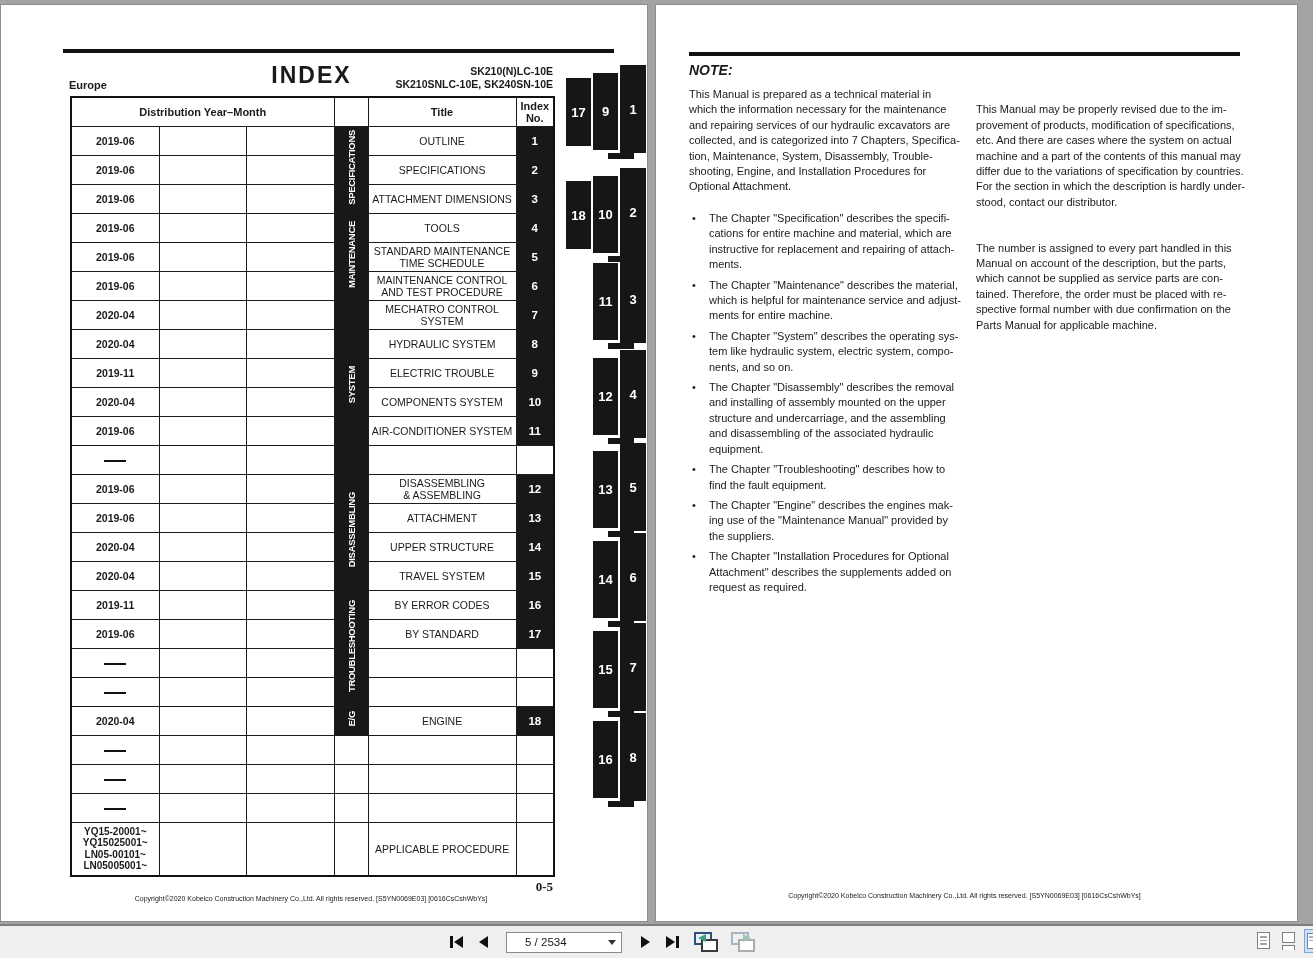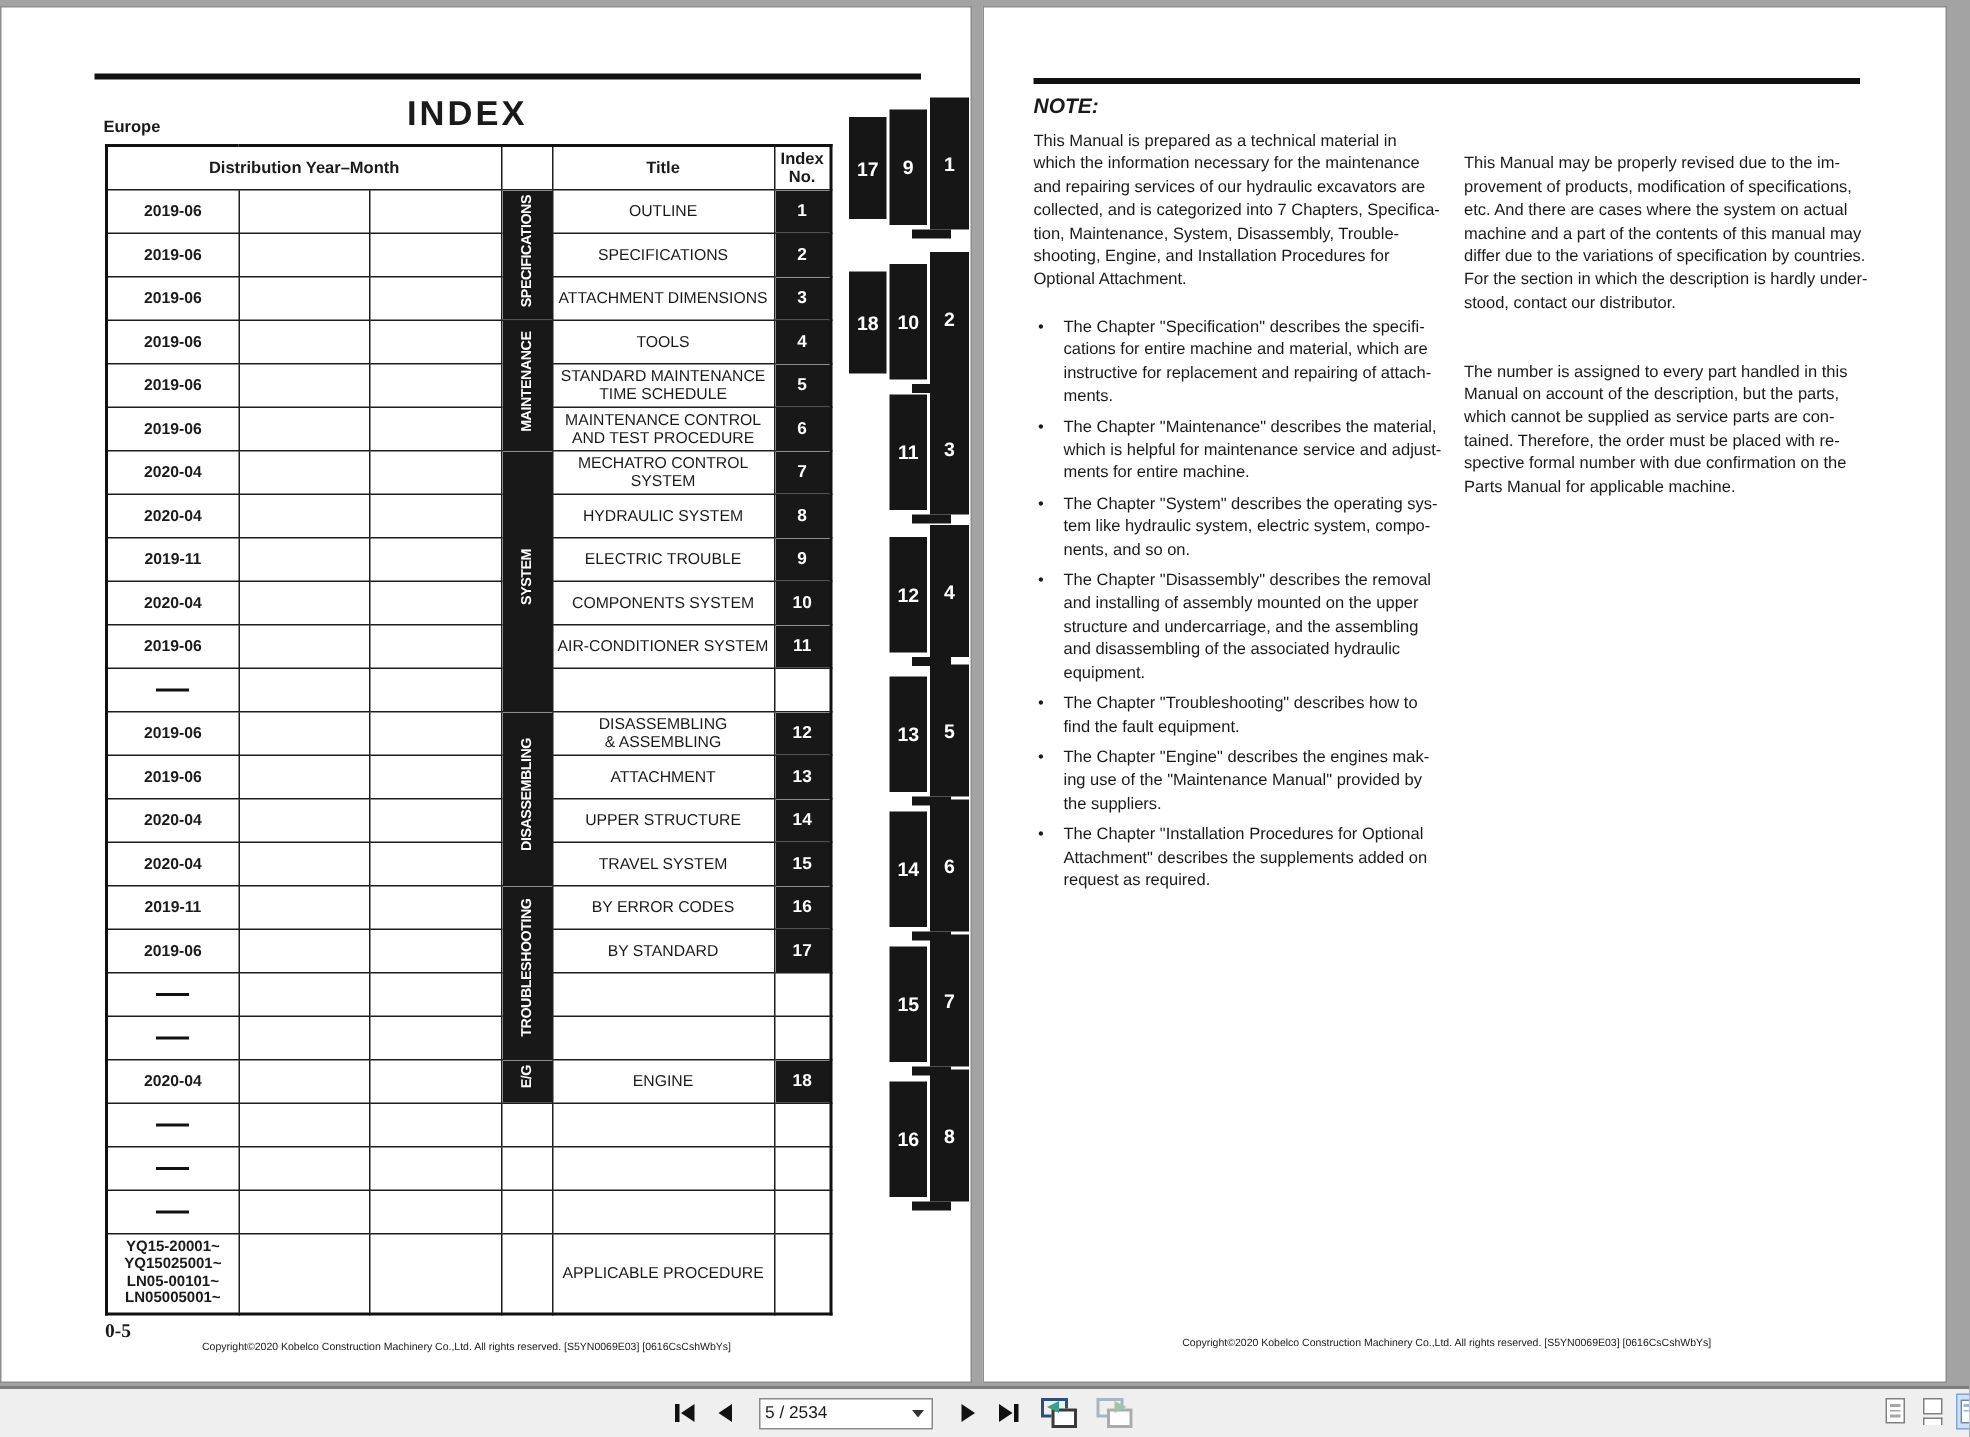--- a/index.html
+++ b/index.html
@@ -32,21 +32,21 @@
   .c-title { font-size:10.5px; white-space:pre-line; line-height:12px; }
   .c-cat { background:#181818; color:#fff; }
   .c-cat span { display:inline-block; writing-mode:vertical-rl; transform:rotate(180deg);
                 font-weight:bold; font-size:9.5px; letter-spacing:-0.3px; }
   .c-idx { font-size:11.5px; font-weight:bold; }
   .c-idx.on { background:#181818; color:#fff; }
   .c-serial { font-weight:bold; font-size:10px; line-height:11.5px; white-space:pre-line; }
   .dash { display:inline-block; width:22px; border-top:2px solid #111; vertical-align:middle; }
 
   
-  .lp-pageno { position:absolute; left:69px; top:874px; width:483px; text-align:left;
+  .lp-pageno { position:absolute; left:69px; top:874px; width:483px; text-align:right;
                font-family:"Liberation Serif", serif; font-size:13px; font-weight:bold; }
   .lp-copy   { position:absolute; left:-20px; top:890px; width:660px; text-align:center; font-size:7px; }
 
   
   .tabgroup { position:absolute; left:564px; width:81px; height:96px; }
   .tab { position:absolute; background:#161616; color:#fff; font-weight:bold; font-size:13px;
          display:flex; align-items:center; justify-content:center; }
   .tab.p2 { right:0;    top:0;    width:26px; height:88px; }
   .tab.p1 { right:28px; top:8px;  width:25px; height:77px; }
   .tab.p0 { right:55px; top:13px; width:25px; height:68px; }
@@ -73,21 +73,21 @@
   .toolbar { position:absolute; left:0; bottom:0; width:1313px; height:34px;
              background:#efefef; border-top:2px solid #7e7e7e; box-sizing:border-box; }
   .nav-cluster { position:absolute; left:446px; top:5px; display:flex; align-items:center; gap:7px; }
   .nav-btn { width:20px; height:22px; display:flex; align-items:center; justify-content:center; gap:1px; }
   .tri-l { width:0; height:0; border-top:6px solid transparent; border-bottom:6px solid transparent;
            border-right:9px solid #111; }
   .tri-r { width:0; height:0; border-top:6px solid transparent; border-bottom:6px solid transparent;
            border-left:9px solid #111; }
   .bar { width:3px; height:12px; background:#111; }
   .page-combo { width:116px; height:21px; background:#fff; border:1px solid #8a8a8a;
-                display:flex; align-items:center; font-size:11.5px; padding-left:3px;
+                display:flex; align-items:center; font-size:11.5px; padding-left:18px;
                 box-sizing:border-box; margin:0 6px;text-align:center; }
   .combo-arrow { margin-left:auto; margin-right:5px; width:0; height:0;
                  border-left:4px solid transparent; border-right:4px solid transparent;
                  border-top:5px solid #333; }
   .view-btn { position:relative; width:26px; height:22px; margin-left:4px; }
   .vb-back  { position:absolute; left:1px; top:1px; width:14px; height:9px; border:2px solid #2d4f7c; }
   .vb-front { position:absolute; right:1px; bottom:1px; width:13px; height:9px;
               border:2px solid #3a3a3a; background:#fff; }
   .vb-arrow-l { position:absolute; left:5px; top:3px; width:0; height:0;
                 border-top:4px solid transparent; border-bottom:4px solid transparent;
@@ -114,20 +114,22 @@
 </style>
 </head>
 <body>
 
 <div class="screen">
 
   <div class="page page-left">
     <div class="lp-rule"></div>
     <div class="lp-region">Europe</div>
     <div class="lp-title">INDEX</div>
+    <div class="lp-models">SK210(N)LC-10E
+SK210SNLC-10E, SK240SN-10E</div>
 
     <table class="idx-table">
       <colgroup>
           <col style="width:88px">
           <col style="width:87px">
           <col style="width:88px">
           <col style="width:34px">
           <col style="width:148px">
           <col style="width:38px">
         </colgroup>

